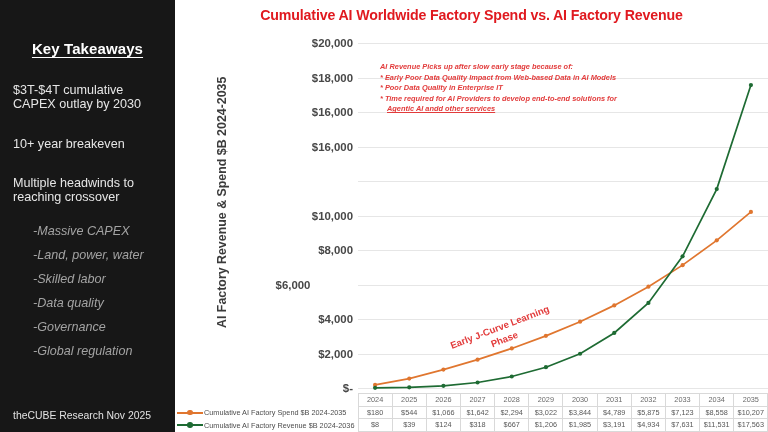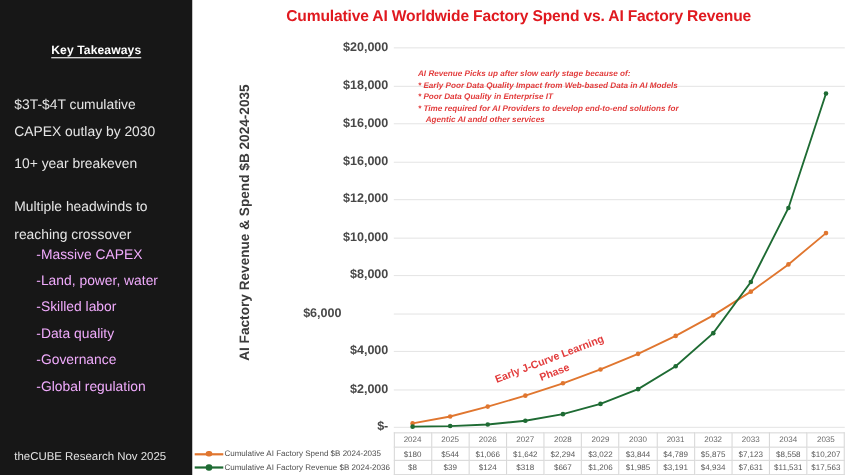--- a/index.html
+++ b/index.html
@@ -15,35 +15,35 @@
   #sidebar{
     position:absolute;left:0;top:0;width:175px;height:432px;
     background:#171717;
     color:#e9e9e9;
     box-sizing:border-box;
     padding:0;
   }
   #kt-title{
     position:absolute;left:0;top:40px;width:175px;
     text-align:center;
-    font-size:11px;font-weight:bold;color:#ffffff;
+    font-size:15px;font-weight:bold;color:#ffffff;
     text-decoration:underline;
     text-underline-offset:3px;
     letter-spacing:.1px;
   }
   .kt-block{
     position:absolute;left:13px;width:152px;
-    font-size:12.6px;line-height:25px;color:#e6e6e6;
+    font-size:12.6px;line-height:14px;color:#e6e6e6;
   }
   #kt-b1{top:83px;}
   #kt-b2{top:137px;}
   #kt-b3{top:176px;}
   .kt-sub{
     position:absolute;left:33px;width:140px;
-    font-size:12.6px;line-height:16px;color:#f0abfc;
+    font-size:12.6px;line-height:16px;color:#a3a3a3;font-style:italic;
   }
   #footer-note{
     position:absolute;left:13px;top:410px;width:160px;
     font-size:10.4px;color:#e2e2e2;
   }
 
   
   #chart{
     position:absolute;left:175px;top:0;width:593px;height:432px;
     background:#ffffff;
@@ -78,21 +78,21 @@
     white-space:nowrap;
   }
 
   
   #annot{
     position:absolute;left:205px;top:62px;width:290px;
     font-size:7.4px;line-height:10.6px;
     font-weight:bold;font-style:italic;color:#E23B3B;
   }
   #annot div{white-space:nowrap;}
-  #annot .ind{padding-left:7px;}
+  #annot .ind{padding-left:7px;text-decoration:underline;}
 
   
   #jcurve{
     position:absolute;left:262px;top:320px;width:130px;
     text-align:center;
     transform:rotate(-21deg);
     transform-origin:center center;
     font-size:9.6px;font-weight:bold;color:#E23B3B;
     line-height:13px;
   }
@@ -161,21 +161,20 @@
 
     <div id="chart-title">Cumulative AI Worldwide Factory Spend vs. AI Factory Revenue</div>
 
     <div id="y-axis-title">AI Factory Revenue &amp; Spend $B 2024-2035</div>
 
     <div id="ytick-wrap">
         <div class="ytick-lbl" style="top: 43px;">$20,000</div>
         <div class="ytick-lbl" style="top: 77.5px;">$18,000</div>
         <div class="ytick-lbl" style="top: 112px;">$16,000</div>
         <div class="ytick-lbl" style="top: 146.5px;">$16,000</div>
-        <div class="ytick-lbl" style="top: 181px;">$12,000</div>
         <div class="ytick-lbl" style="top: 215.5px;">$10,000</div>
         <div class="ytick-lbl" style="top: 250px;">$8,000</div>
         <div class="ytick-lbl" style="top: 284.5px; text-align: center;">$6,000</div>
         <div class="ytick-lbl" style="top: 319px;">$4,000</div>
         <div class="ytick-lbl" style="top: 353.5px;">$2,000</div>
         <div class="ytick-lbl" style="top: 388px;">$-</div>
       </div>
 
     <div id="plot">
       <div id="gridlines">

